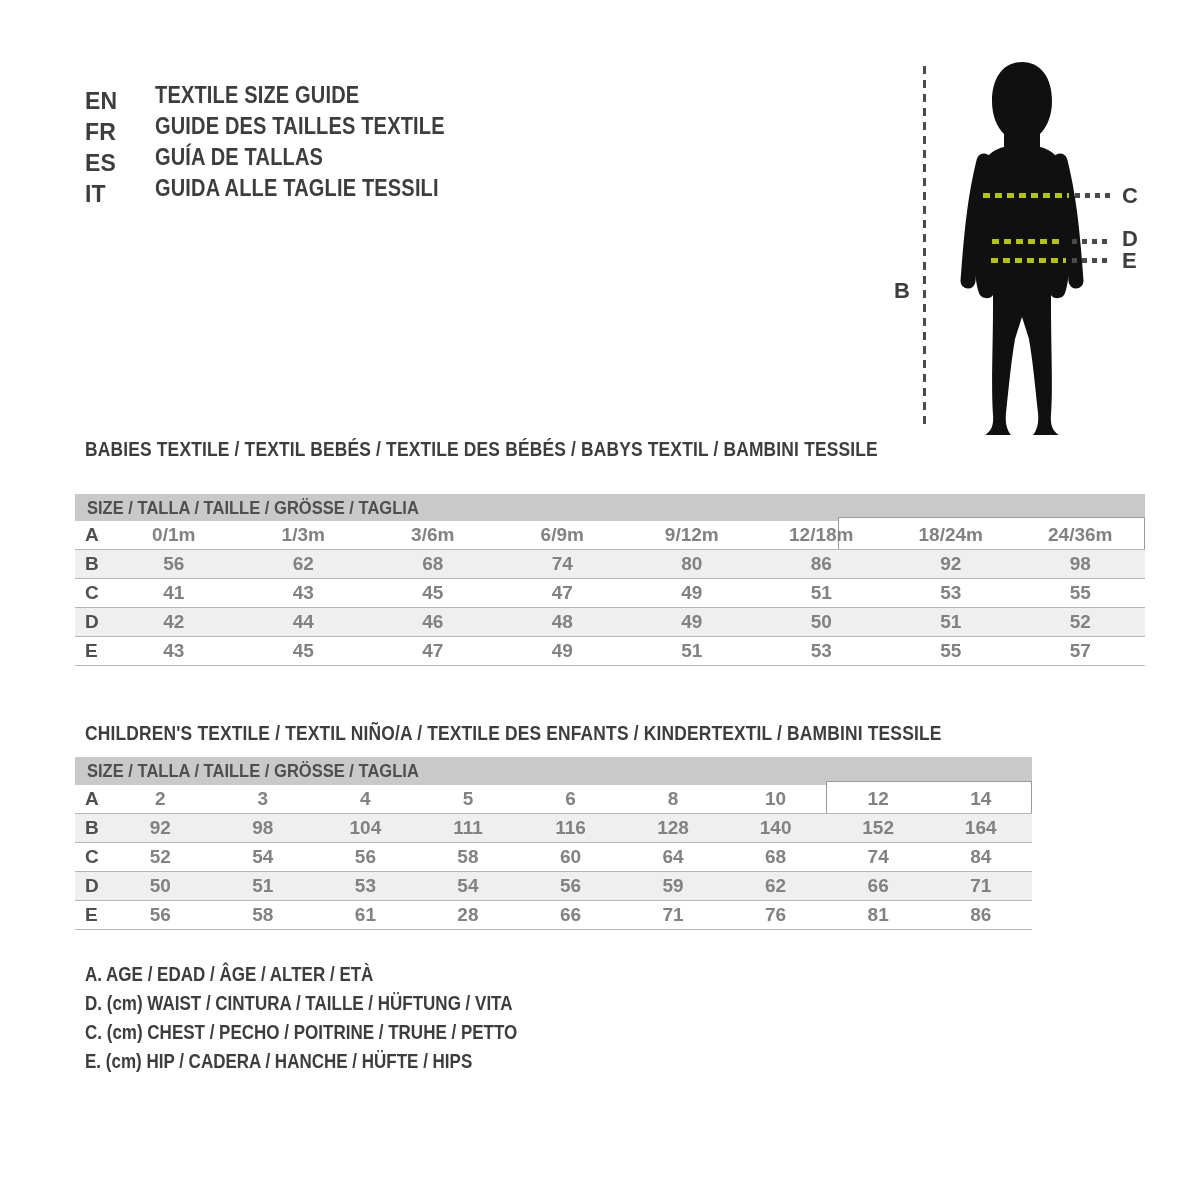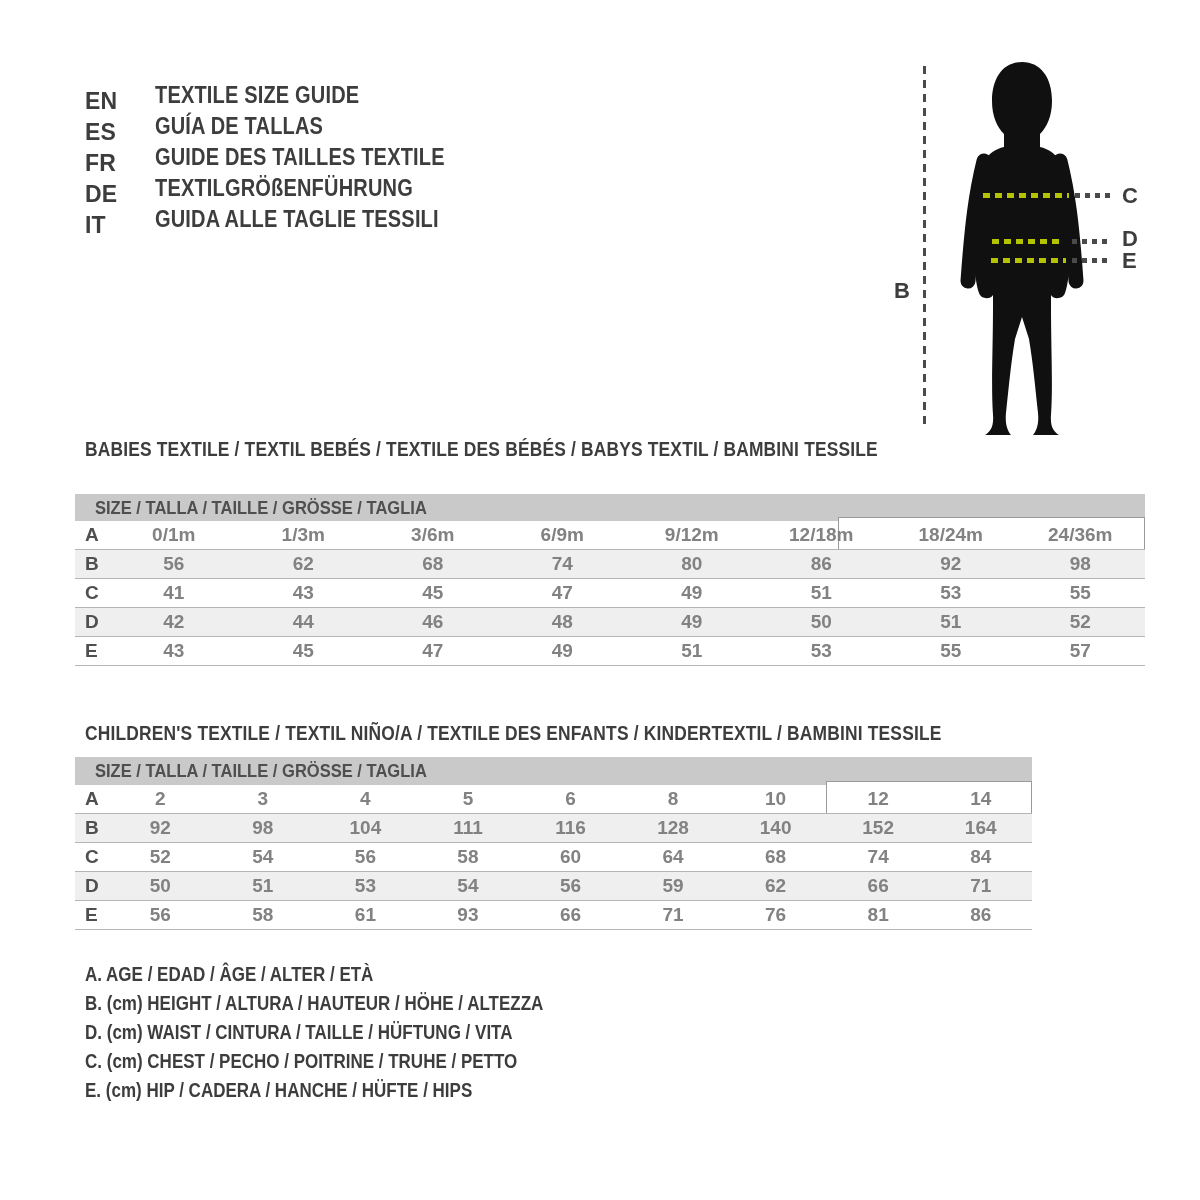--- a/index.html
+++ b/index.html
@@ -32,21 +32,21 @@
   .dash-ext  { background: repeating-linear-gradient(90deg, #4a4a4a 0 5px, transparent 5px 10px); }
   .fig-label { position: absolute; font-size: 22px; line-height: 22px; }
 
   
   .section-title { position: absolute; left: 85px; font-size: 20px; letter-spacing: 0.2px; }
 
   .size-table { position: absolute; left: 75px; }
   .thead {
     position: relative; z-index: 1;
     background: #c9c9c9; color: #4f4f4f;
-    font-size: 19px; padding-left: 20px;
+    font-size: 19px; padding-left: 12px;
   }
   .trow {
     position: relative; z-index: 3;
     display: grid; height: 29px; line-height: 28px;
     font-size: 19px; border-bottom: 1px solid #b5b5b5;
   }
   .babies-grid { grid-template-columns: 34px repeat(8, 1fr); }
   .children-grid { grid-template-columns: 34px repeat(9, 1fr); }
   .zebra { background: #efefef; }
   .rl { color: #4f4f4f; padding-left: 10px; }
@@ -59,30 +59,26 @@
 </style>
 </head>
 <body>
 
 <div class="lang-block">
   <div class="lang-row">
     <span class="lang-code">EN</span>
     <span class="lang-title cond">TEXTILE SIZE GUIDE</span>
   </div>
   <div class="lang-row">
+    <span class="lang-code">FR</span>
+    <span class="lang-title cond">GUIDE DES TAILLES TEXTILE</span>
+  </div>
+  <div class="lang-row">
     <span class="lang-code">ES</span>
     <span class="lang-title cond">GUÍA DE TALLAS</span>
-  </div>
-  <div class="lang-row">
-    <span class="lang-code">FR</span>
-    <span class="lang-title cond">GUIDE DES TAILLES TEXTILE</span>
-  </div>
-  <div class="lang-row">
-    <span class="lang-code">DE</span>
-    <span class="lang-title cond">TEXTILGRÖßENFÜHRUNG</span>
   </div>
   <div class="lang-row">
     <span class="lang-code">IT</span>
     <span class="lang-title cond">GUIDA ALLE TAGLIE TESSILI</span>
   </div>
 </div>
 
 <div class="figure-area">
   <svg class="silhouette-svg" width="170" height="385" viewBox="0 0 170 385">
     <g fill="#101010">
@@ -243,28 +239,27 @@
     <span class="v">59</span>
     <span class="v">62</span>
     <span class="v">66</span>
     <span class="v">71</span>
   </div>
   <div class="trow children-grid">
     <span class="rl">E</span>
     <span class="v">56</span>
     <span class="v">58</span>
     <span class="v">61</span>
-    <span class="v">93</span>
+    <span class="v">28</span>
     <span class="v">66</span>
     <span class="v">71</span>
     <span class="v">76</span>
     <span class="v">81</span>
     <span class="v">86</span>
   </div>
 </div>
 
 <div class="legend">
   <div class="legend-line"><span class="cond" style="transform:scaleX(0.85);">A. AGE / EDAD / ÂGE / ALTER / ETÀ</span></div>
-  <div class="legend-line"><span class="cond" style="transform:scaleX(0.85);">B. (cm) HEIGHT / ALTURA / HAUTEUR / HÖHE / ALTEZZA</span></div>
   <div class="legend-line"><span class="cond" style="transform:scaleX(0.85);">D. (cm) WAIST / CINTURA / TAILLE / HÜFTUNG / VITA</span></div>
   <div class="legend-line"><span class="cond" style="transform:scaleX(0.85);">C. (cm) CHEST / PECHO / POITRINE / TRUHE / PETTO</span></div>
   <div class="legend-line"><span class="cond" style="transform:scaleX(0.85);">E. (cm) HIP / CADERA / HANCHE / HÜFTE / HIPS</span></div>
 </div>
 
 </body></html>

